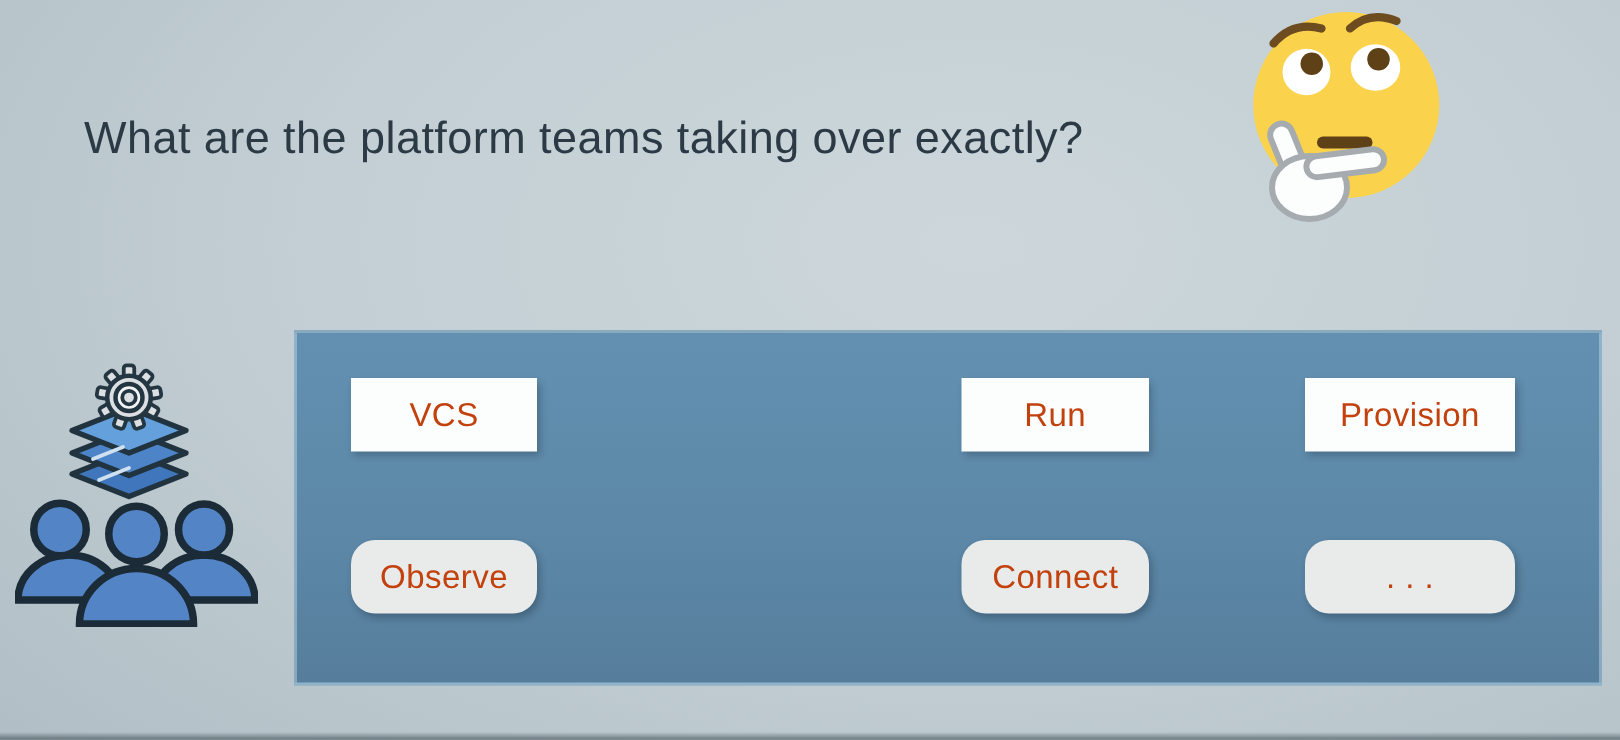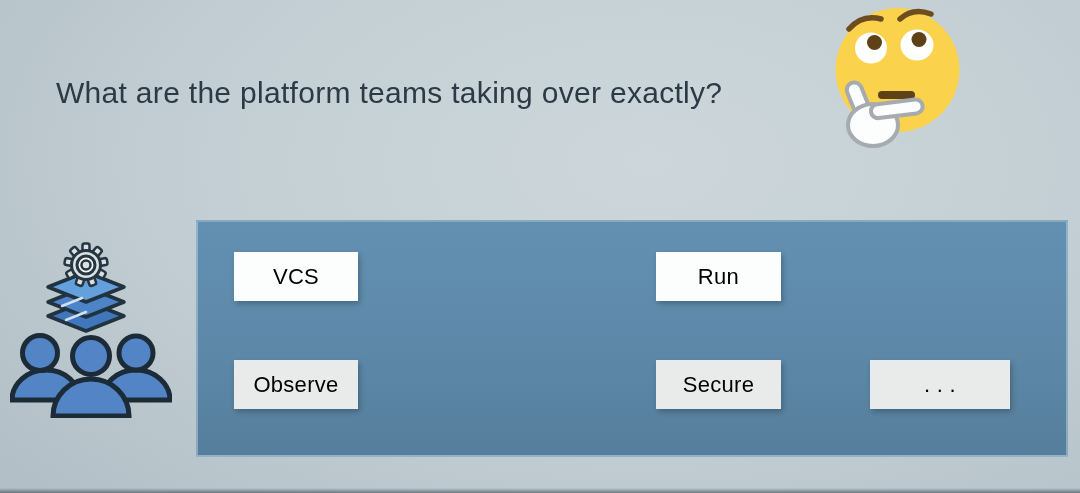--- a/index.html
+++ b/index.html
@@ -21,28 +21,28 @@
   .team-icon { position:absolute; left:10px; top:236px; }
   .panel {
     position:absolute; left:196px; top:220px;
     width:872px; height:237px; box-sizing:border-box;
     background:linear-gradient(180deg, #6390b1 0%, #5d88a8 55%, #567e9c 100%);
     border:2px solid rgba(200,221,232,0.45);
   }
   .box {
     position:absolute; height:49px;
     display:flex; align-items:center; justify-content:center;
-    font-size:22px; color:#000000; letter-spacing:0.3px;
+    font-size:22px; color:#c2410c; letter-spacing:0.3px;
     box-shadow:2px 3px 5px rgba(15,30,40,0.28);
   }
   .r0 { top:30px; background:#fcfdfd; }
-  .r1 { top:138px; background:#e9ebeb; }
+  .r1 { top:138px; background:#e9ebeb;border-radius:16px; }
   .c0 { left:36px;  width:124px; }
   .c1 { left:233px; width:125px; }
-  .c2 { left:458px; width:125px; }
+  .c2 { left:443px; width:125px; }
   .c3 { left:672px; width:140px; }
 </style>
 </head>
 <body>
 
 <div class="slide">
 
   <h1 class="title">What are the platform teams taking over exactly?</h1>
 
   <svg class="emoji" width="130" height="148" viewBox="0 0 130 148" aria-hidden="true">
@@ -100,18 +100,19 @@
       <path d="M 43,180 A 38,37 0 0 1 119,180 Z"></path>
       <circle cx="30" cy="117" r="17.5"></circle>
       <circle cx="126" cy="117" r="17"></circle>
       <circle cx="81" cy="120" r="18.5"></circle>
     </g>
   </svg>
 
   <div class="panel">
     <div class="box r0 c0">VCS</div>
     <div class="box r0 c2">Run</div>
+    <div class="box r0 c3">Provision</div>
     <div class="box r1 c0">Observe</div>
-    <div class="box r1 c2">Secure</div>
+    <div class="box r1 c2">Connect</div>
     <div class="box r1 c3">. . .</div>
   </div>
 
 </div>
 
 </body></html>

